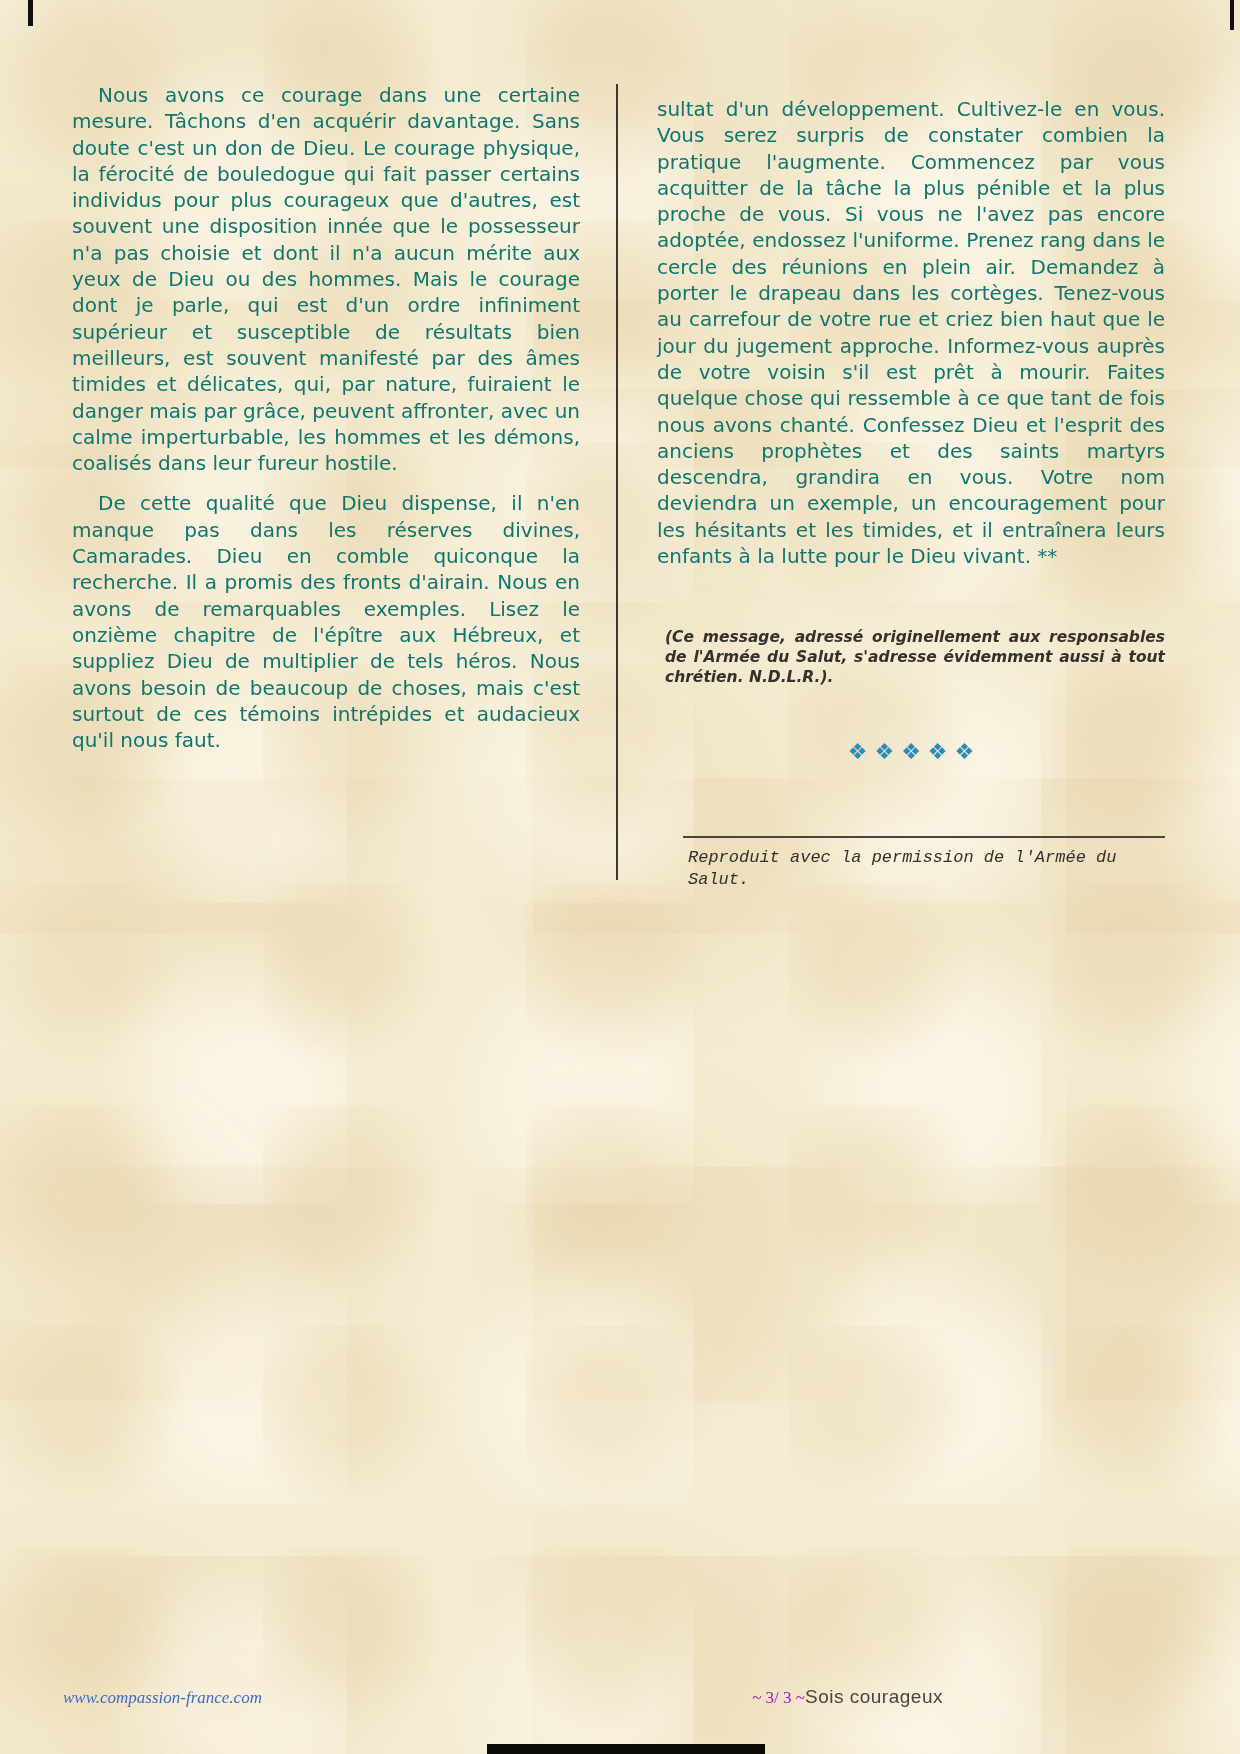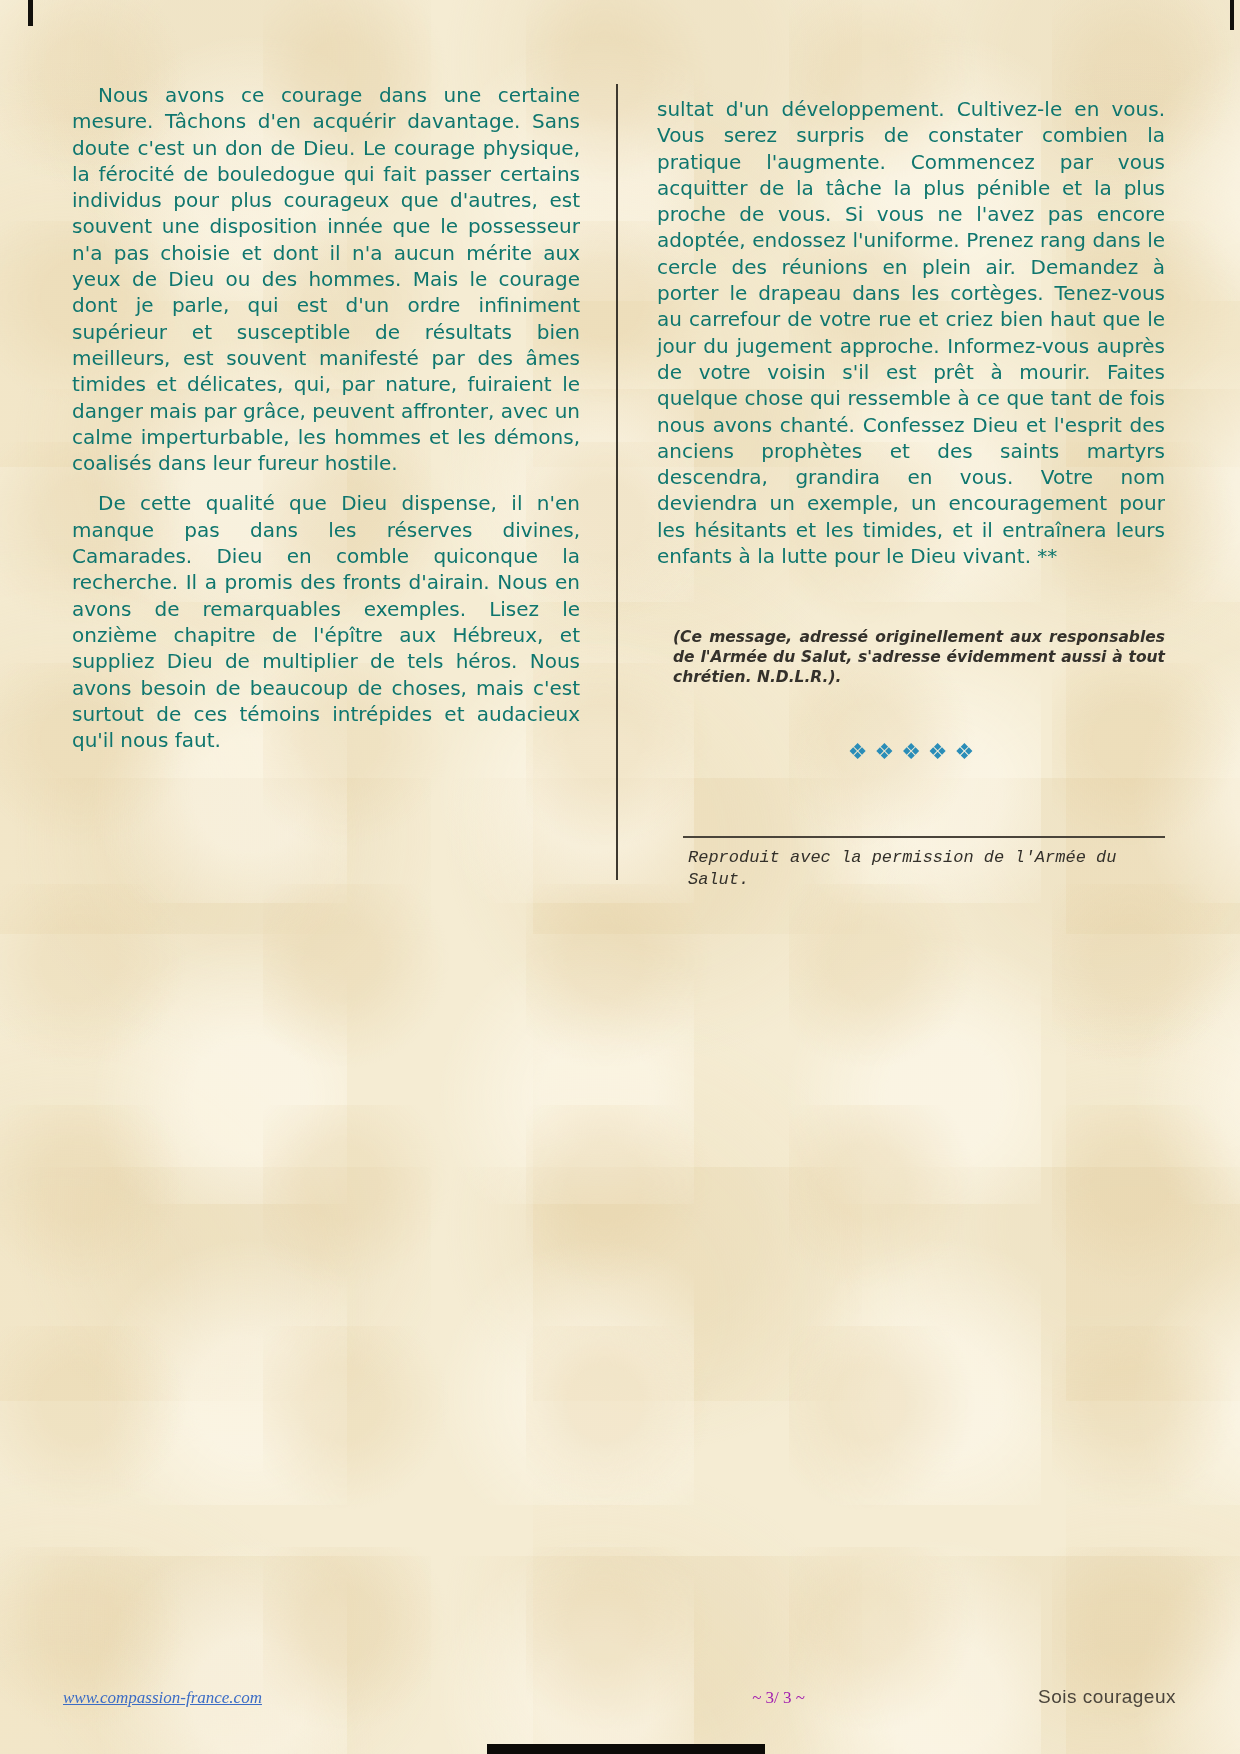--- a/index.html
+++ b/index.html
@@ -22,21 +22,21 @@
     margin:0 0 14px 0;
     font-size:20px; line-height:26.3px;
     text-align:justify; color:#0f766e;
   }
   .indent { text-indent:26px; }
   .divider {
     position:absolute; left:616px; top:84px;
     width:2px; height:796px; background:#3d382f;
   }
   .note {
-    margin:58px 0 0 16px;
+    margin:58px 0 0 8px;
     font-style:italic; font-weight:bold;
     font-size:15.5px; line-height:20px;
     text-align:justify; color:#34312b;
   }
   .ornament {
     margin-top:52px; text-align:center;
     font-size:22px; letter-spacing:7px;
     color:#2a8db8; text-indent:7px;
   }
   .attr-rule {
@@ -47,30 +47,30 @@
     position:absolute; left:688px; top:847px; width:480px;
     font-style:italic; font-size:17px; line-height:22px; color:#33302a;font-family:Liberation Mono, monospace;
   }
   .footer {
     position:absolute; left:63px; top:1686px; width:1113px;
     display:flex; justify-content:space-between; align-items:baseline;
   }
   .footer > * { flex:1; }
   .footer-link {
     font-family:"Liberation Serif", serif; font-style:italic;
-    font-size:17px; color:#3b6cc5; text-decoration:underline;
+    font-size:17px; color:#3b6cc5; 
     text-align:left; cursor:pointer;
   }
   .footer-page {
     font-family:"Liberation Serif", serif;
     font-size:17px; color:#a21caf; text-align:right;
   }
   .footer-title {
     font-family:"Liberation Sans", sans-serif;
-    font-size:19px; color:#4a443b; text-align:right; letter-spacing:0.5px;
+    font-size:19px; color:#4a443b; text-align:left; letter-spacing:0.5px;
   }
   .artifact { position:absolute; background:#12100c; }
   .artifact-tl { left:28px; top:0; width:5px; height:26px; }
   .artifact-tr { left:1230px; top:0; width:4px; height:30px; }
   .artifact-bottom { left:487px; top:1744px; width:278px; height:10px; background:#0d0b08; }
 </style>
 </head>
 <body>
 
 <div class="artifact artifact-tl"></div>

